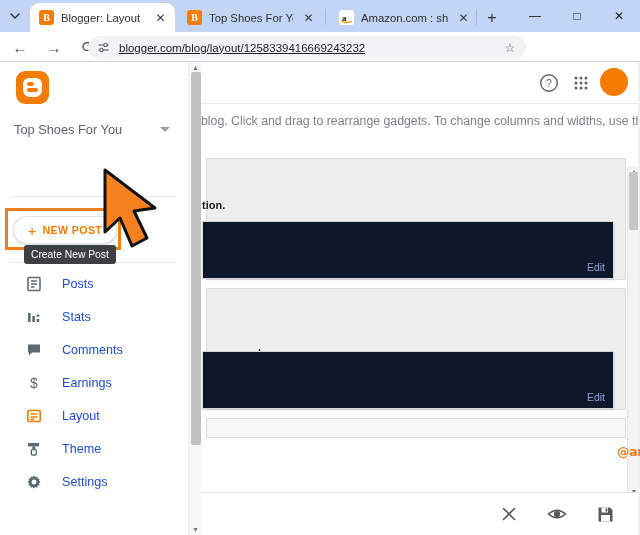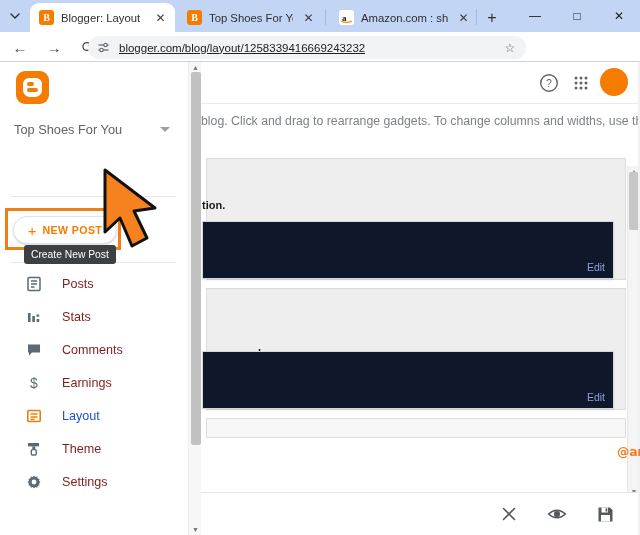--- a/index.html
+++ b/index.html
@@ -162,21 +162,21 @@
 
   .nav-list { position: absolute; left: 0; top: 205px; width: 188px; }
   .nav-item {
     position: relative; height: 33px; display: flex; align-items: center;
     padding-left: 25px;
   }
   .nav-item .nav-icon {
     width: 18px; height: 18px; flex: 0 0 18px; margin-right: 19px;
     display: flex; align-items: center; justify-content: center; color: #5c6b73;
   }
-  .nav-item .nav-label { font-size: 12.6px; color: #7f1d1d; }
+  .nav-item .nav-label { font-size: 12.6px; color: #1d4ed8; }
   .nav-item.active .nav-icon { color: #f57c00; }
   .nav-item.active .nav-label { color: #1d4ed8; }
 
   
   .sb-scroll {
     position: absolute; left: 188px; top: 0; width: 13px; height: 473px;
     background: #f7f7f7; border-left: 1px solid #ededed;
   }
   .sb-scroll .thumb {
     position: absolute; left: 1.5px; top: 10px; width: 10px; height: 373px;

